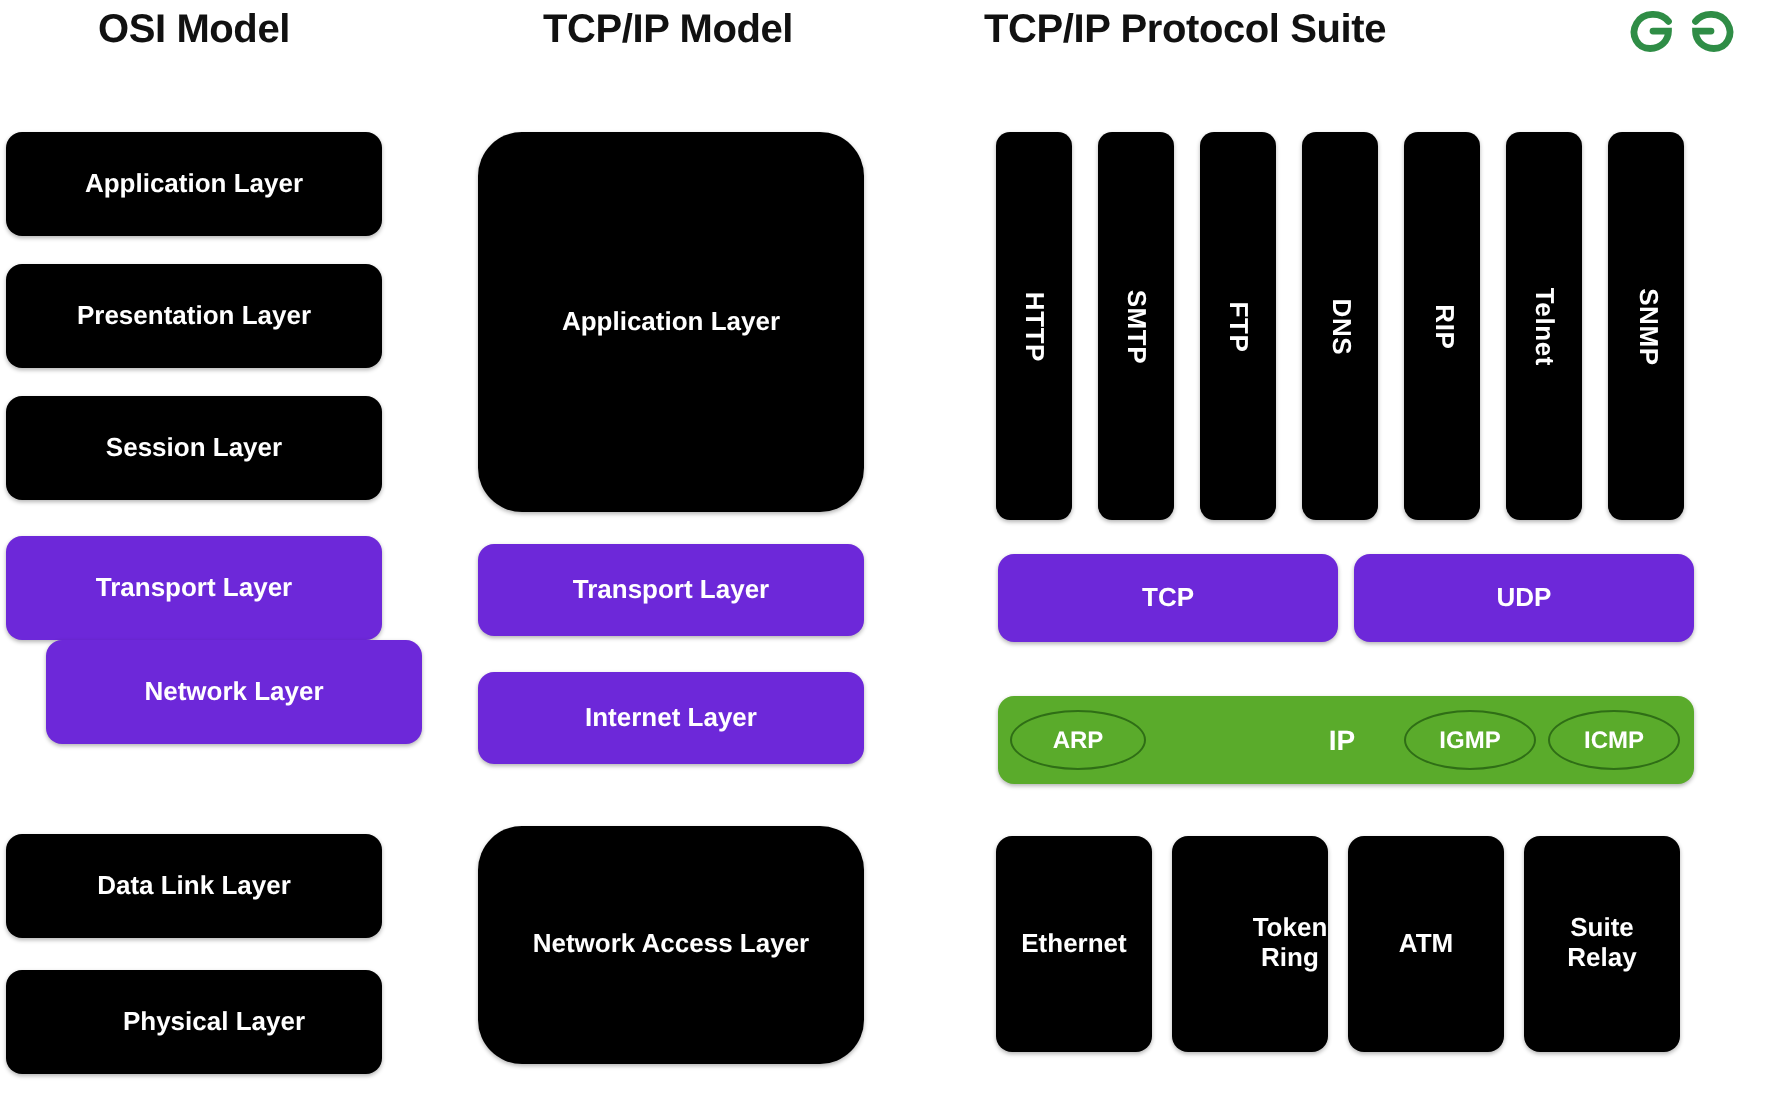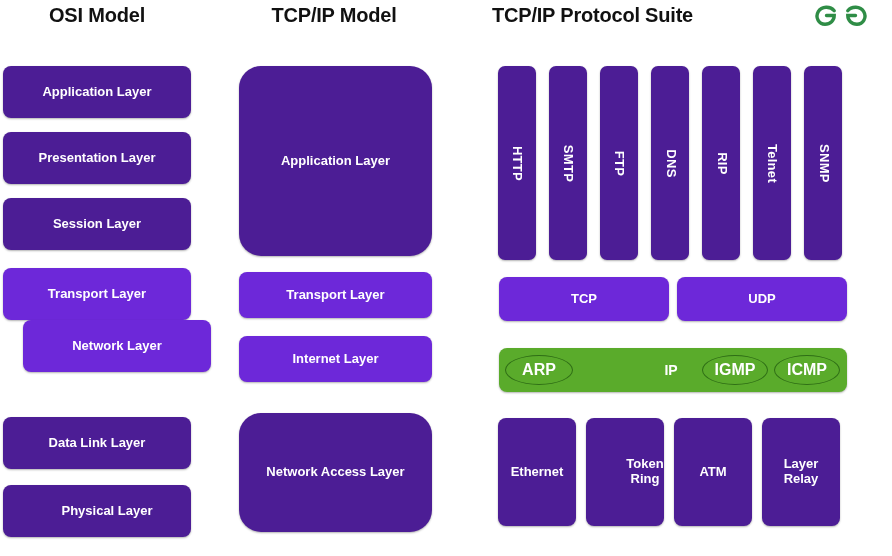--- a/index.html
+++ b/index.html
@@ -32,21 +32,21 @@
     display: flex;
     align-items: center;
     justify-content: center;
     color: #ffffff;
     font-weight: bold;
     text-align: center;
     border-radius: 8px;
     box-shadow: 0 1px 2px rgba(0,0,0,0.30);
     line-height: 1.15;
   }
-  .dark  { background: #4c1d95; }
+  .dark  { background: #000000; }
   .light { background: #6d28d9; }
 
   .osi-box      { left: 3px;  width: 188px; height: 52px; font-size: 13px; }
   .tcp-box      { left: 239px; width: 193px; font-size: 13px; }
 
   .big-round { border-radius: 22px; }
 
   
   .proto-bar {
     position: absolute;
@@ -84,21 +84,21 @@
   .ip-ellipse {
     position: absolute;
     top: 7px;
     height: 30px;
     border: 1.5px solid #2f6e16;
     border-radius: 50%;
     display: flex;
     align-items: center;
     justify-content: center;
     color: #ffffff;
-    font-size: 16px;
+    font-size: 12px;
     font-weight: bold;
   }
   .ip-label {
     position: absolute;
     top: 0; height: 44px;
     display: flex; align-items: center; justify-content: center;
     color: #ffffff; font-size: 14px; font-weight: bold;
   }
 
   .link-box {
@@ -176,18 +176,18 @@
   <div class="box link-box dark" style="left:498px;">Ethernet</div>
   <div class="box link-box dark" style="left:586px;padding-left:40px;">
     <span>
       <span>Token</span><br>
       <span>Ring</span>
     </span>
   </div>
   <div class="box link-box dark" style="left:674px;">ATM</div>
   <div class="box link-box dark" style="left:762px;">
     <span>
-      <span>Layer</span><br>
+      <span>Suite</span><br>
       <span>Relay</span>
     </span>
   </div>
 
 </div>
 
 </body></html>

